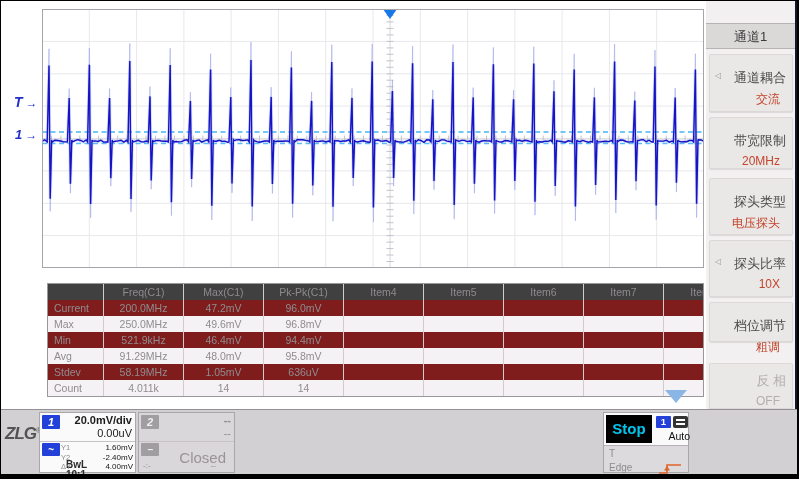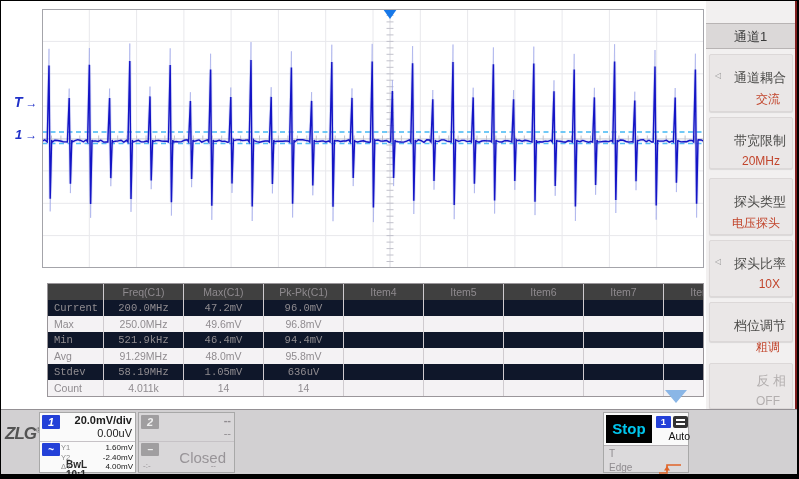--- a/index.html
+++ b/index.html
@@ -8,41 +8,41 @@
   #content { position:absolute; left:1px; top:1px; width:796px; height:473px; background:#ffffff; overflow:hidden; }
 
   
   #plot { position:absolute; left:41px; top:8px; width:662px; height:259px; }
   .marker { position:absolute; color:#2030c8; font-weight:bold; z-index:3; }
   #t-marker { left:13px; top:93px; font-size:14px; font-style:italic; }
   #ch-marker { left:14px; top:126px; font-size:13px; font-style:italic; }
   .marker .arrow { font-style:normal; font-size:12px; margin-left:3px; }
 
   
-  #menu { position:absolute; left:705px; top:0; width:91px; height:409px; background:#f2f0f0; border-right:2px solid #7f1d1d; }
+  #menu { position:absolute; left:705px; top:0; width:91px; height:409px; background:#f2f0f0; border-right:2px solid #0f172a; }
   .menu-header { position:absolute; left:0; top:22px; width:100%; height:26px; background:#dbd8d8;
     border-top:1px solid #b8b4b4; border-bottom:1px solid #b8b4b4; color:#3a3a3a;
     font-size:13px; text-align:center; line-height:25px; }
   .menu-item { position:absolute; left:3px; width:84px; background:#eae7e7; border:1px solid #dcd8d8;
     border-radius:2px; box-shadow:0 1px 1px rgba(0,0,0,0.10); cursor:pointer; }
   .mi-title { position:absolute; right:6px; top:14px; font-size:13px; color:#4a4a48; white-space:nowrap; }
   .mi-value { position:absolute; right:12px; top:36px; font-size:12px; color:#c2452c; white-space:nowrap; }
   .menu-item.disabled .mi-title, .menu-item.disabled .mi-value { color:#b3afaf; }
   .mi-arrow { position:absolute; left:5px; top:16px; font-size:8px; color:#9a9a9a; }
   .menu-item.small .mi-title { top:8px;margin-left:16px; } .menu-item.small .mi-value { top:30px; }
 
   
   #meas-table { position:absolute; left:46px; top:282px; width:657px; height:114px;
     border:1px solid #9a969a; overflow:hidden; display:grid;
     grid-template-columns:56px repeat(8,80px); grid-auto-rows:16px; background:#f6f4f6; }
   #meas-table .cell { font-size:10.5px; line-height:16px; color:#908c90; text-align:center;
     border-right:1px solid #cfcbcf; overflow:hidden; white-space:nowrap; }
   #meas-table .th { color:#8e8a8e; background:#404040; }
   #meas-table .rowlabel { text-align:left; padding-left:6px; }
-  #meas-table .shade { background:#0f172a;font-family:Liberation Mono, monospace; }
+  #meas-table .shade { background:#7f1d1d; }
   #meas-table .plain { background:#f4f2f4; }
 
   #scroll-arrow { position:absolute; left:664px; top:389px; width:0; height:0;
     border-left:11px solid transparent; border-right:11px solid transparent;
     border-top:13px solid #8ab6e6; cursor:pointer; }
 
   
   #statusbar { position:absolute; left:0; top:408px; width:796px; height:65px;
     background:#d2d0d2; border-top:1px solid #949094; }
   #logo { position:absolute; left:4px; top:14px; color:#535353; }

